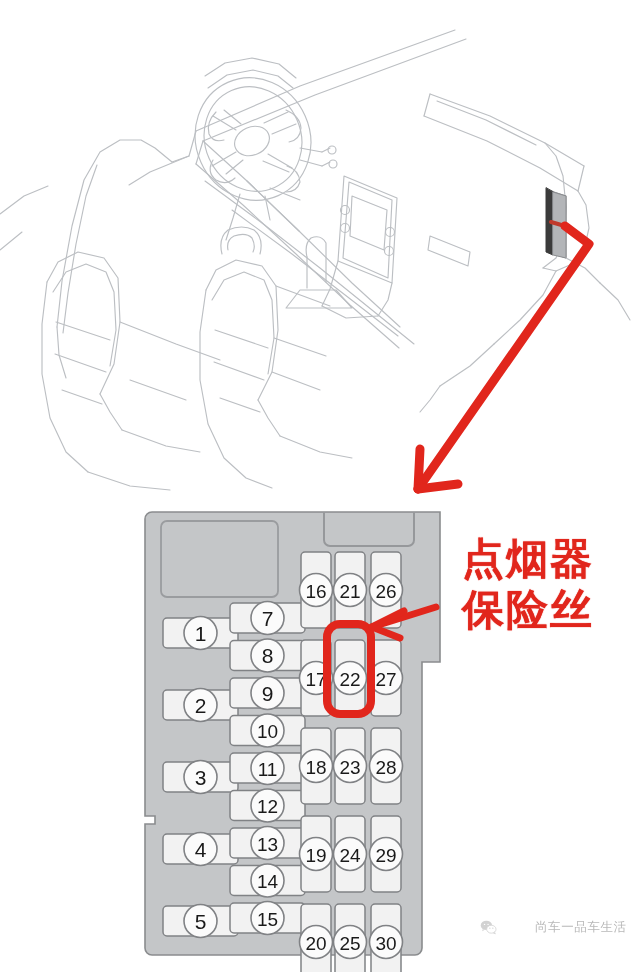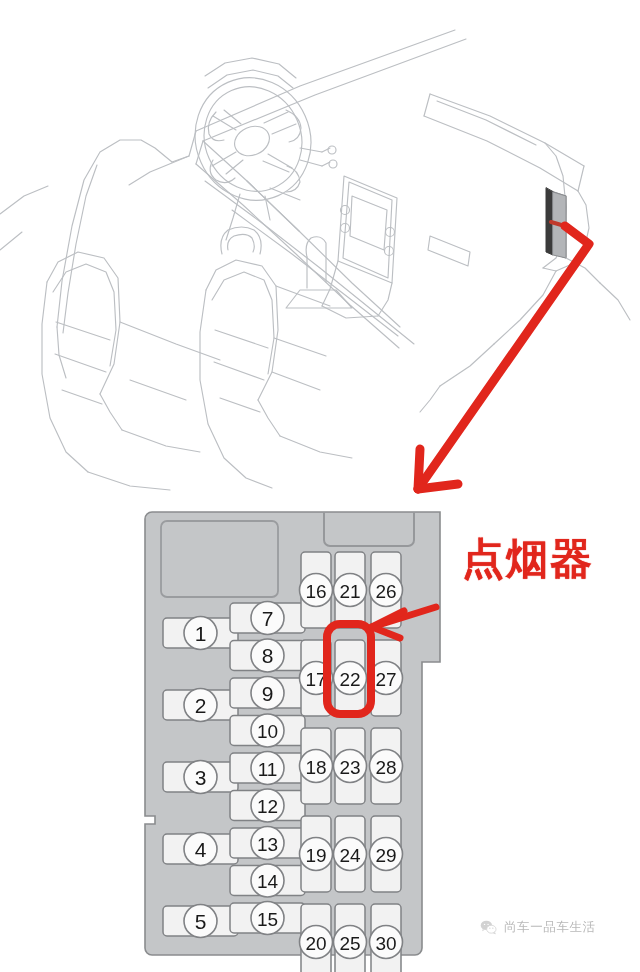--- a/index.html
+++ b/index.html
@@ -28,21 +28,21 @@
   #callout-line2{left:462px;top:585px;}
 
   
   #watermark{
     position:absolute;left:480px;top:919px;
     display:flex;align-items:center;gap:7px;
     opacity:.62;
   }
   #watermark .wm-text{
     font-family:Liberation Mono, monospace;
-    font-size:12.5px;color:#8c8c8c;letter-spacing:.6px;white-space:nowrap;
+    font-size:12.5px;color:#8c8c8c;letter-spacing:.6px;white-space:nowrap;margin-left:31px;
   }
   #watermark .wm-icon{width:17px;height:17px;display:block;}
 </style>
 </head>
 <body>
 
 <div id="stage">
 
   <svg class="layer" id="car-illustration" viewBox="0 0 640 972" width="640" height="972" aria-hidden="true">
     <g fill="none" stroke="#bcbfc3" stroke-width="1.15" stroke-linecap="round" stroke-linejoin="round">
@@ -359,20 +359,21 @@
 
   <svg class="layer" id="highlight-layer" viewBox="0 0 640 972" width="640" height="972" aria-hidden="true">
     <rect x="327" y="624" width="44" height="90" rx="13" ry="13" fill="none" stroke="#e1261c" stroke-width="8"></rect>
 
     <path d="M436 607 L372 627" stroke="#e1261c" stroke-width="7" stroke-linecap="round" fill="none"></path>
     <path d="M372 627 L404 611" stroke="#e1261c" stroke-width="7" stroke-linecap="round" fill="none"></path>
     <path d="M372 627 L400 638" stroke="#e1261c" stroke-width="7" stroke-linecap="round" fill="none"></path>
   </svg>
 
   <div class="callout" id="callout-line1">点烟器</div>
+  <div class="callout" id="callout-line2">保险丝</div>
 
   <div id="watermark">
     <svg class="wm-icon" viewBox="0 0 24 24" aria-hidden="true">
       <ellipse cx="9" cy="9" rx="8" ry="6.6" fill="#b7b7b7"></ellipse>
       <path d="M4 14 L3 17.2 L6.2 15.6 Z" fill="#b7b7b7"></path>
       <ellipse cx="16" cy="14.4" rx="6.6" ry="5.6" fill="#ffffff" stroke="#b7b7b7" stroke-width="1.1"></ellipse>
       <path d="M20.6 18.6 L21.6 21 L19 19.8 Z" fill="#ffffff" stroke="#b7b7b7" stroke-width="1.1"></path>
       <circle cx="6.4" cy="7.6" r="1" fill="#ffffff"></circle>
       <circle cx="11.4" cy="7.6" r="1" fill="#ffffff"></circle>
       <circle cx="13.9" cy="13" r=".9" fill="#b7b7b7"></circle>

